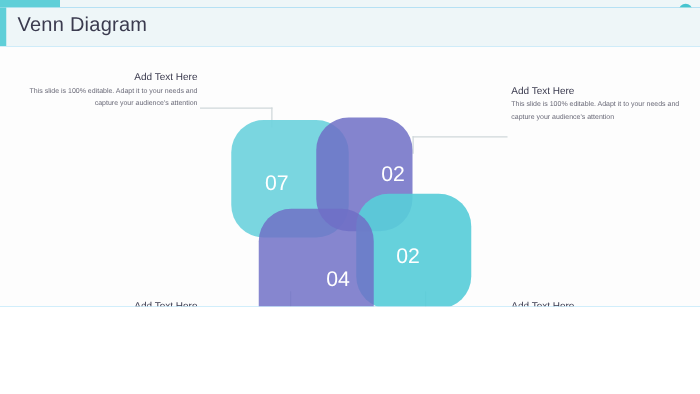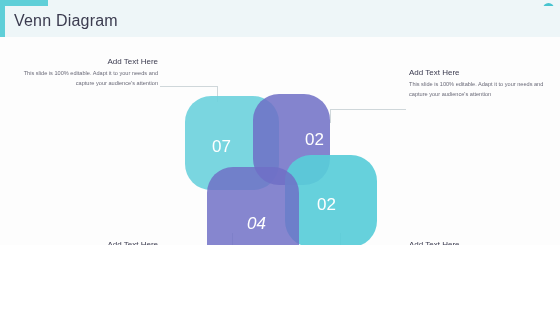--- a/index.html
+++ b/index.html
@@ -124,21 +124,21 @@
   }
   .blob-label {
     position: absolute;
     color: #ffffff;
     font-size: 17px;
     font-family: "Liberation Sans", sans-serif;
   }
   #label01 { left: 212px; top: 100px; }
   #label02 { left: 305px; top: 93px; }
   #label03 { left: 317px; top: 158px; }
-  #label04 { left: 247px; top: 177px; font-style: italic; }
+  #label04 { left: 261px; top: 177px; }
   
   .callout {
     position: absolute;
     width: 136px;
   }
   .callout-title {
     font-size: 8px;
     font-weight: normal;
     color: #3b3b4f;
     font-family: "Liberation Sans", sans-serif;

